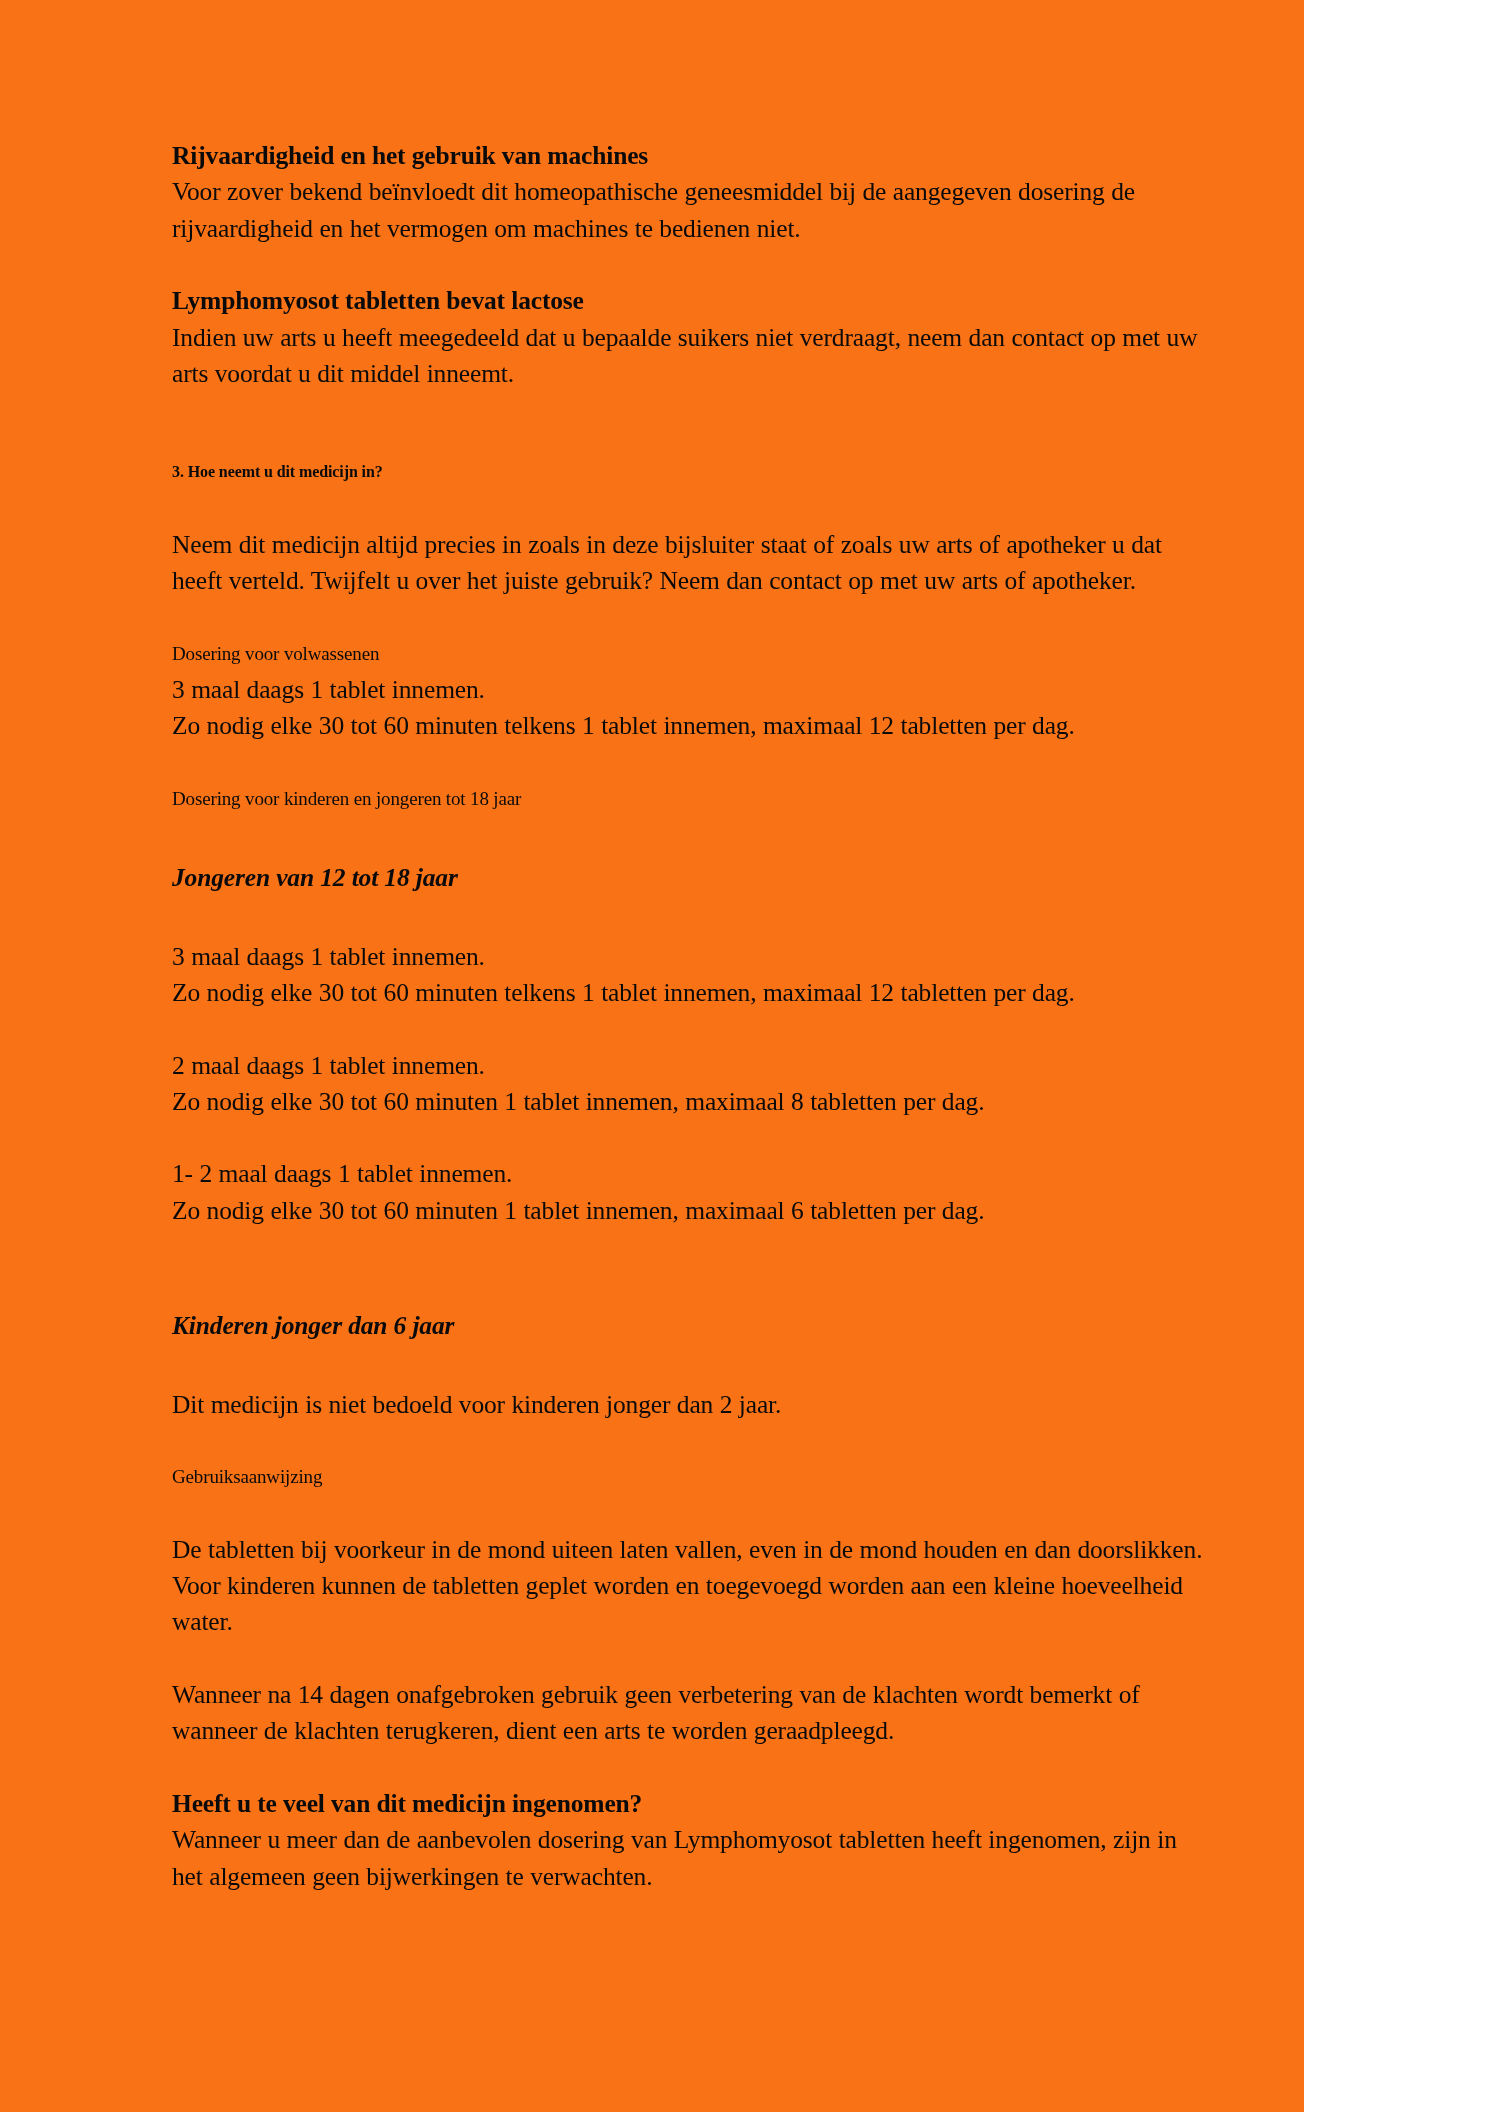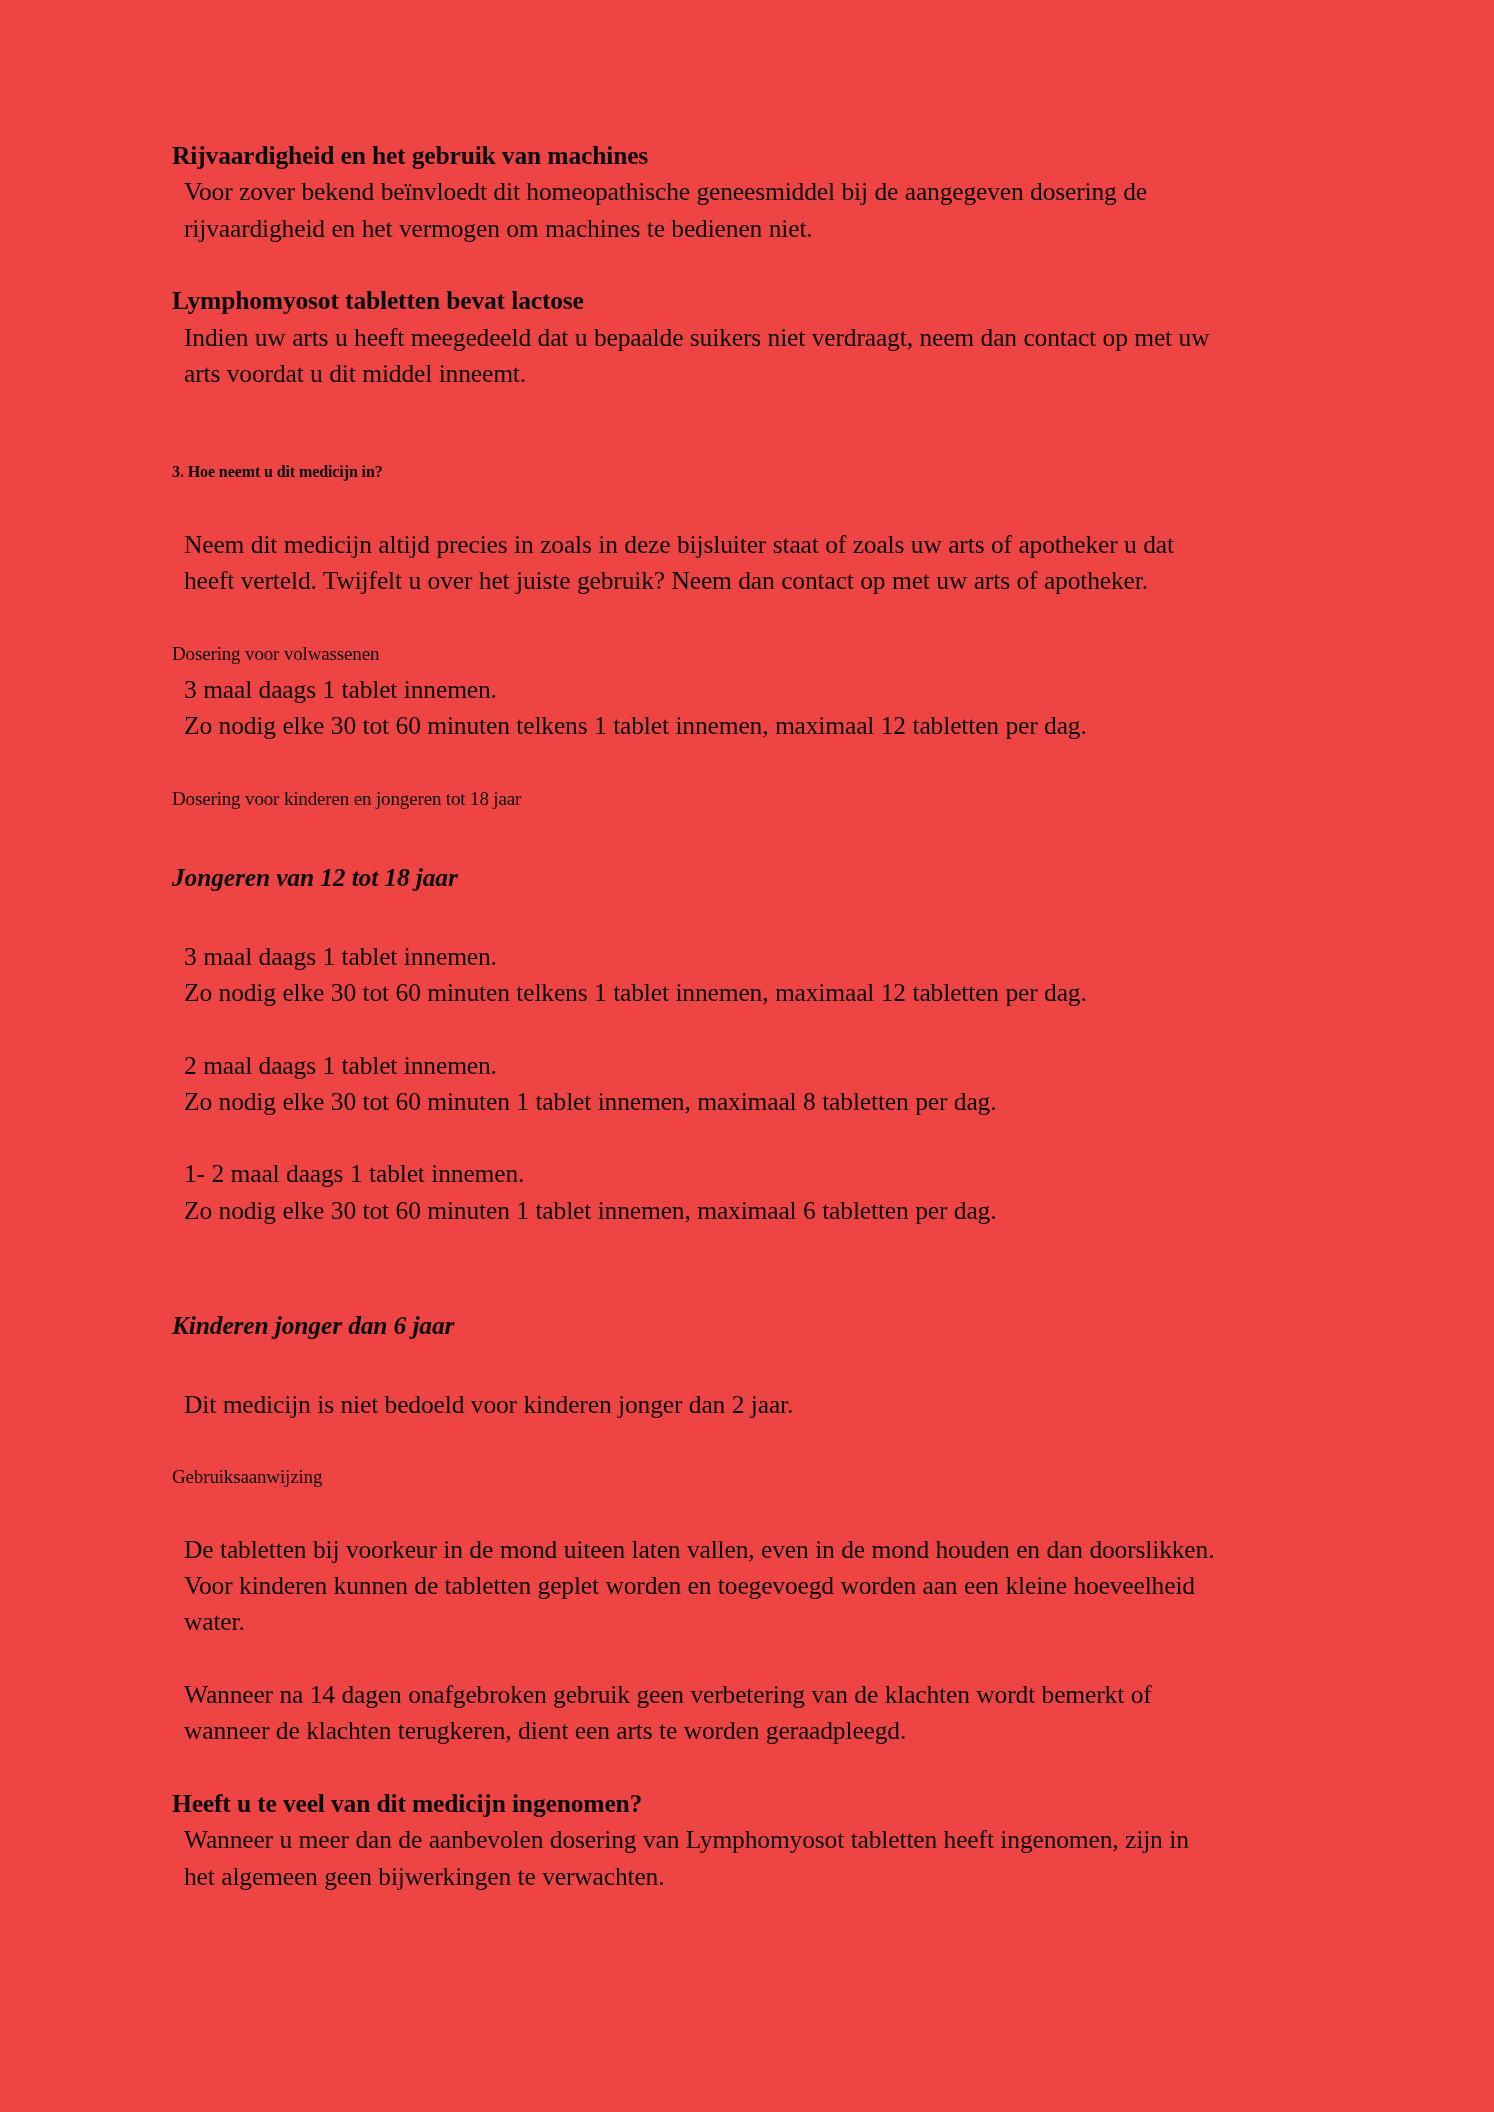--- a/index.html
+++ b/index.html
@@ -10,44 +10,43 @@
   }
   body {
     width: 1494px;
     height: 2112px;
     font-family: "Liberation Serif", "DejaVu Serif", serif;
     color: #0a0a0a;
     -webkit-font-smoothing: antialiased;
   }
   .page {
     position: relative;
-    width: 1494px;
+    width: 1304px;
     height: 2112px;
-    background: #ef4444;
+    background: #f97316;
     box-sizing: border-box;
     overflow: hidden;
   }
   .content {
     position: absolute;
     left: 172px;
     top: 138px;
     width: 1120px;
   }
   p, h1, h2, h3, h4 {
     margin: 0;
     padding: 0;
     font-weight: normal;
   }
   .para {
     font-size: 25.5px;
     line-height: 36.4px;
     letter-spacing: -0.15px;
     text-align: left;
     word-spacing: 0.3px;
-    margin-left: 12px;
   }
   .bold-head {
     font-size: 25.5px;
     line-height: 36.4px;
     font-weight: bold;
     letter-spacing: -0.15px;
   }
   .section-head {
     font-size: 16px;
     line-height: 36.4px;

